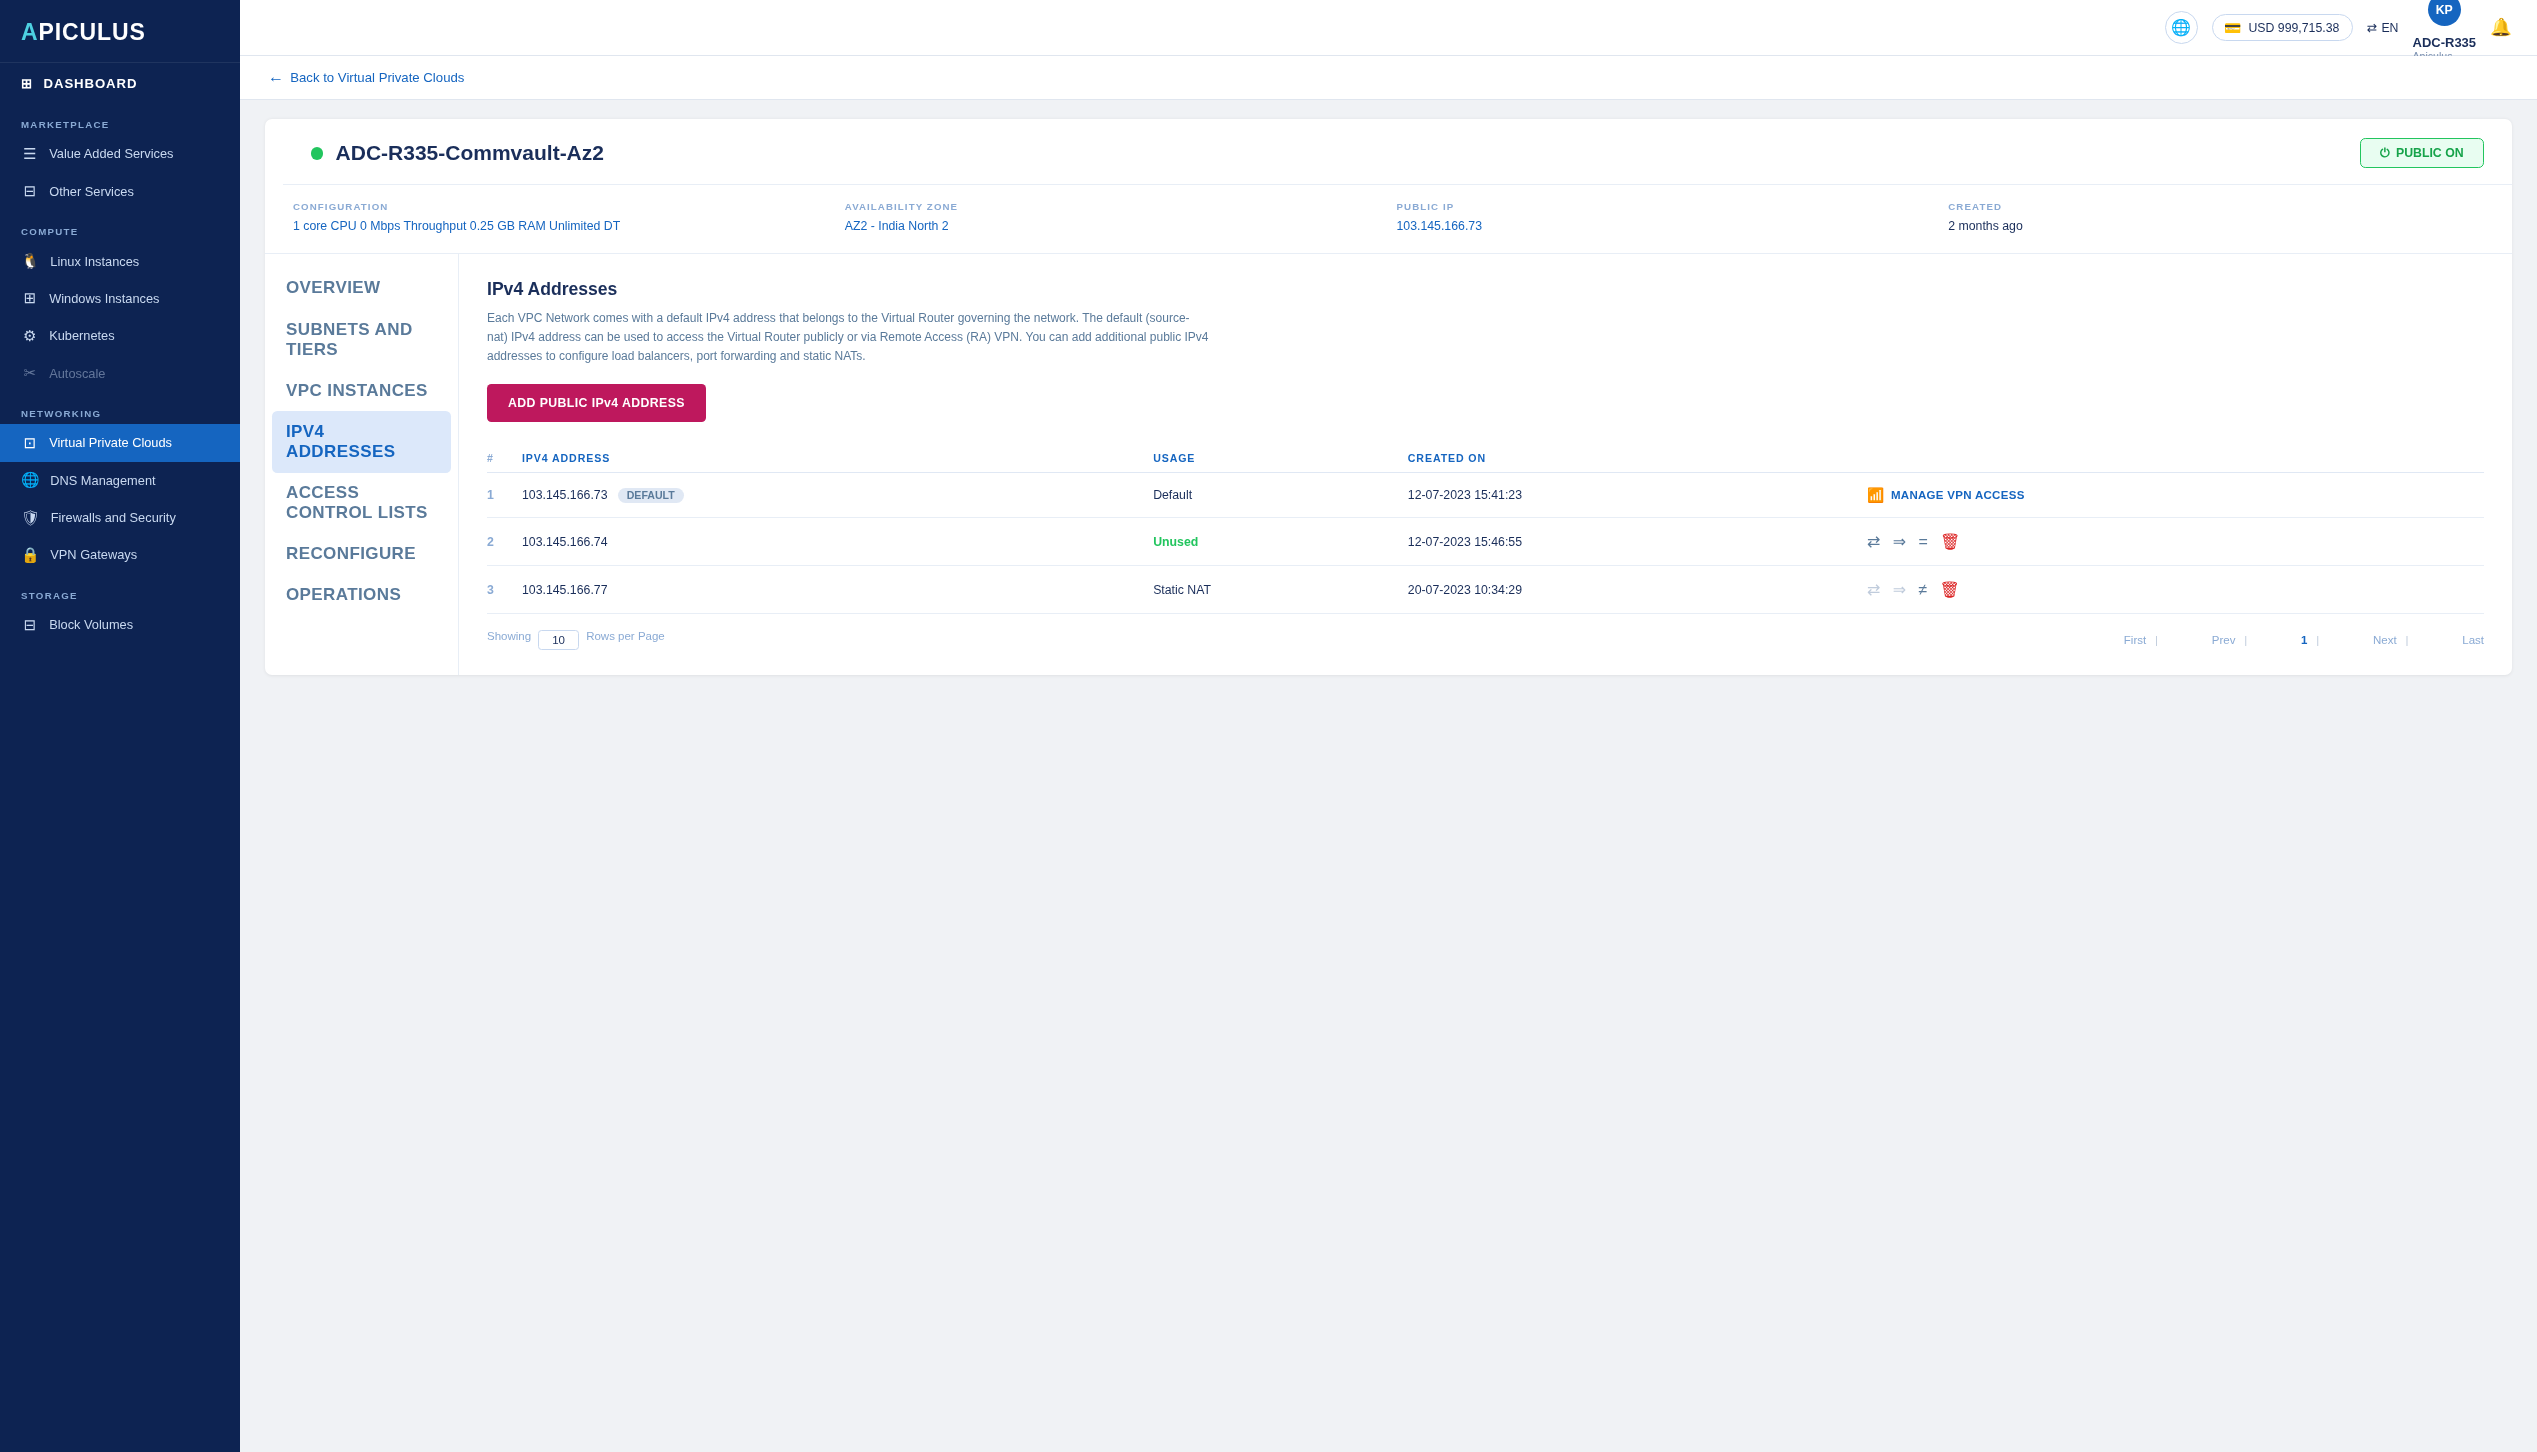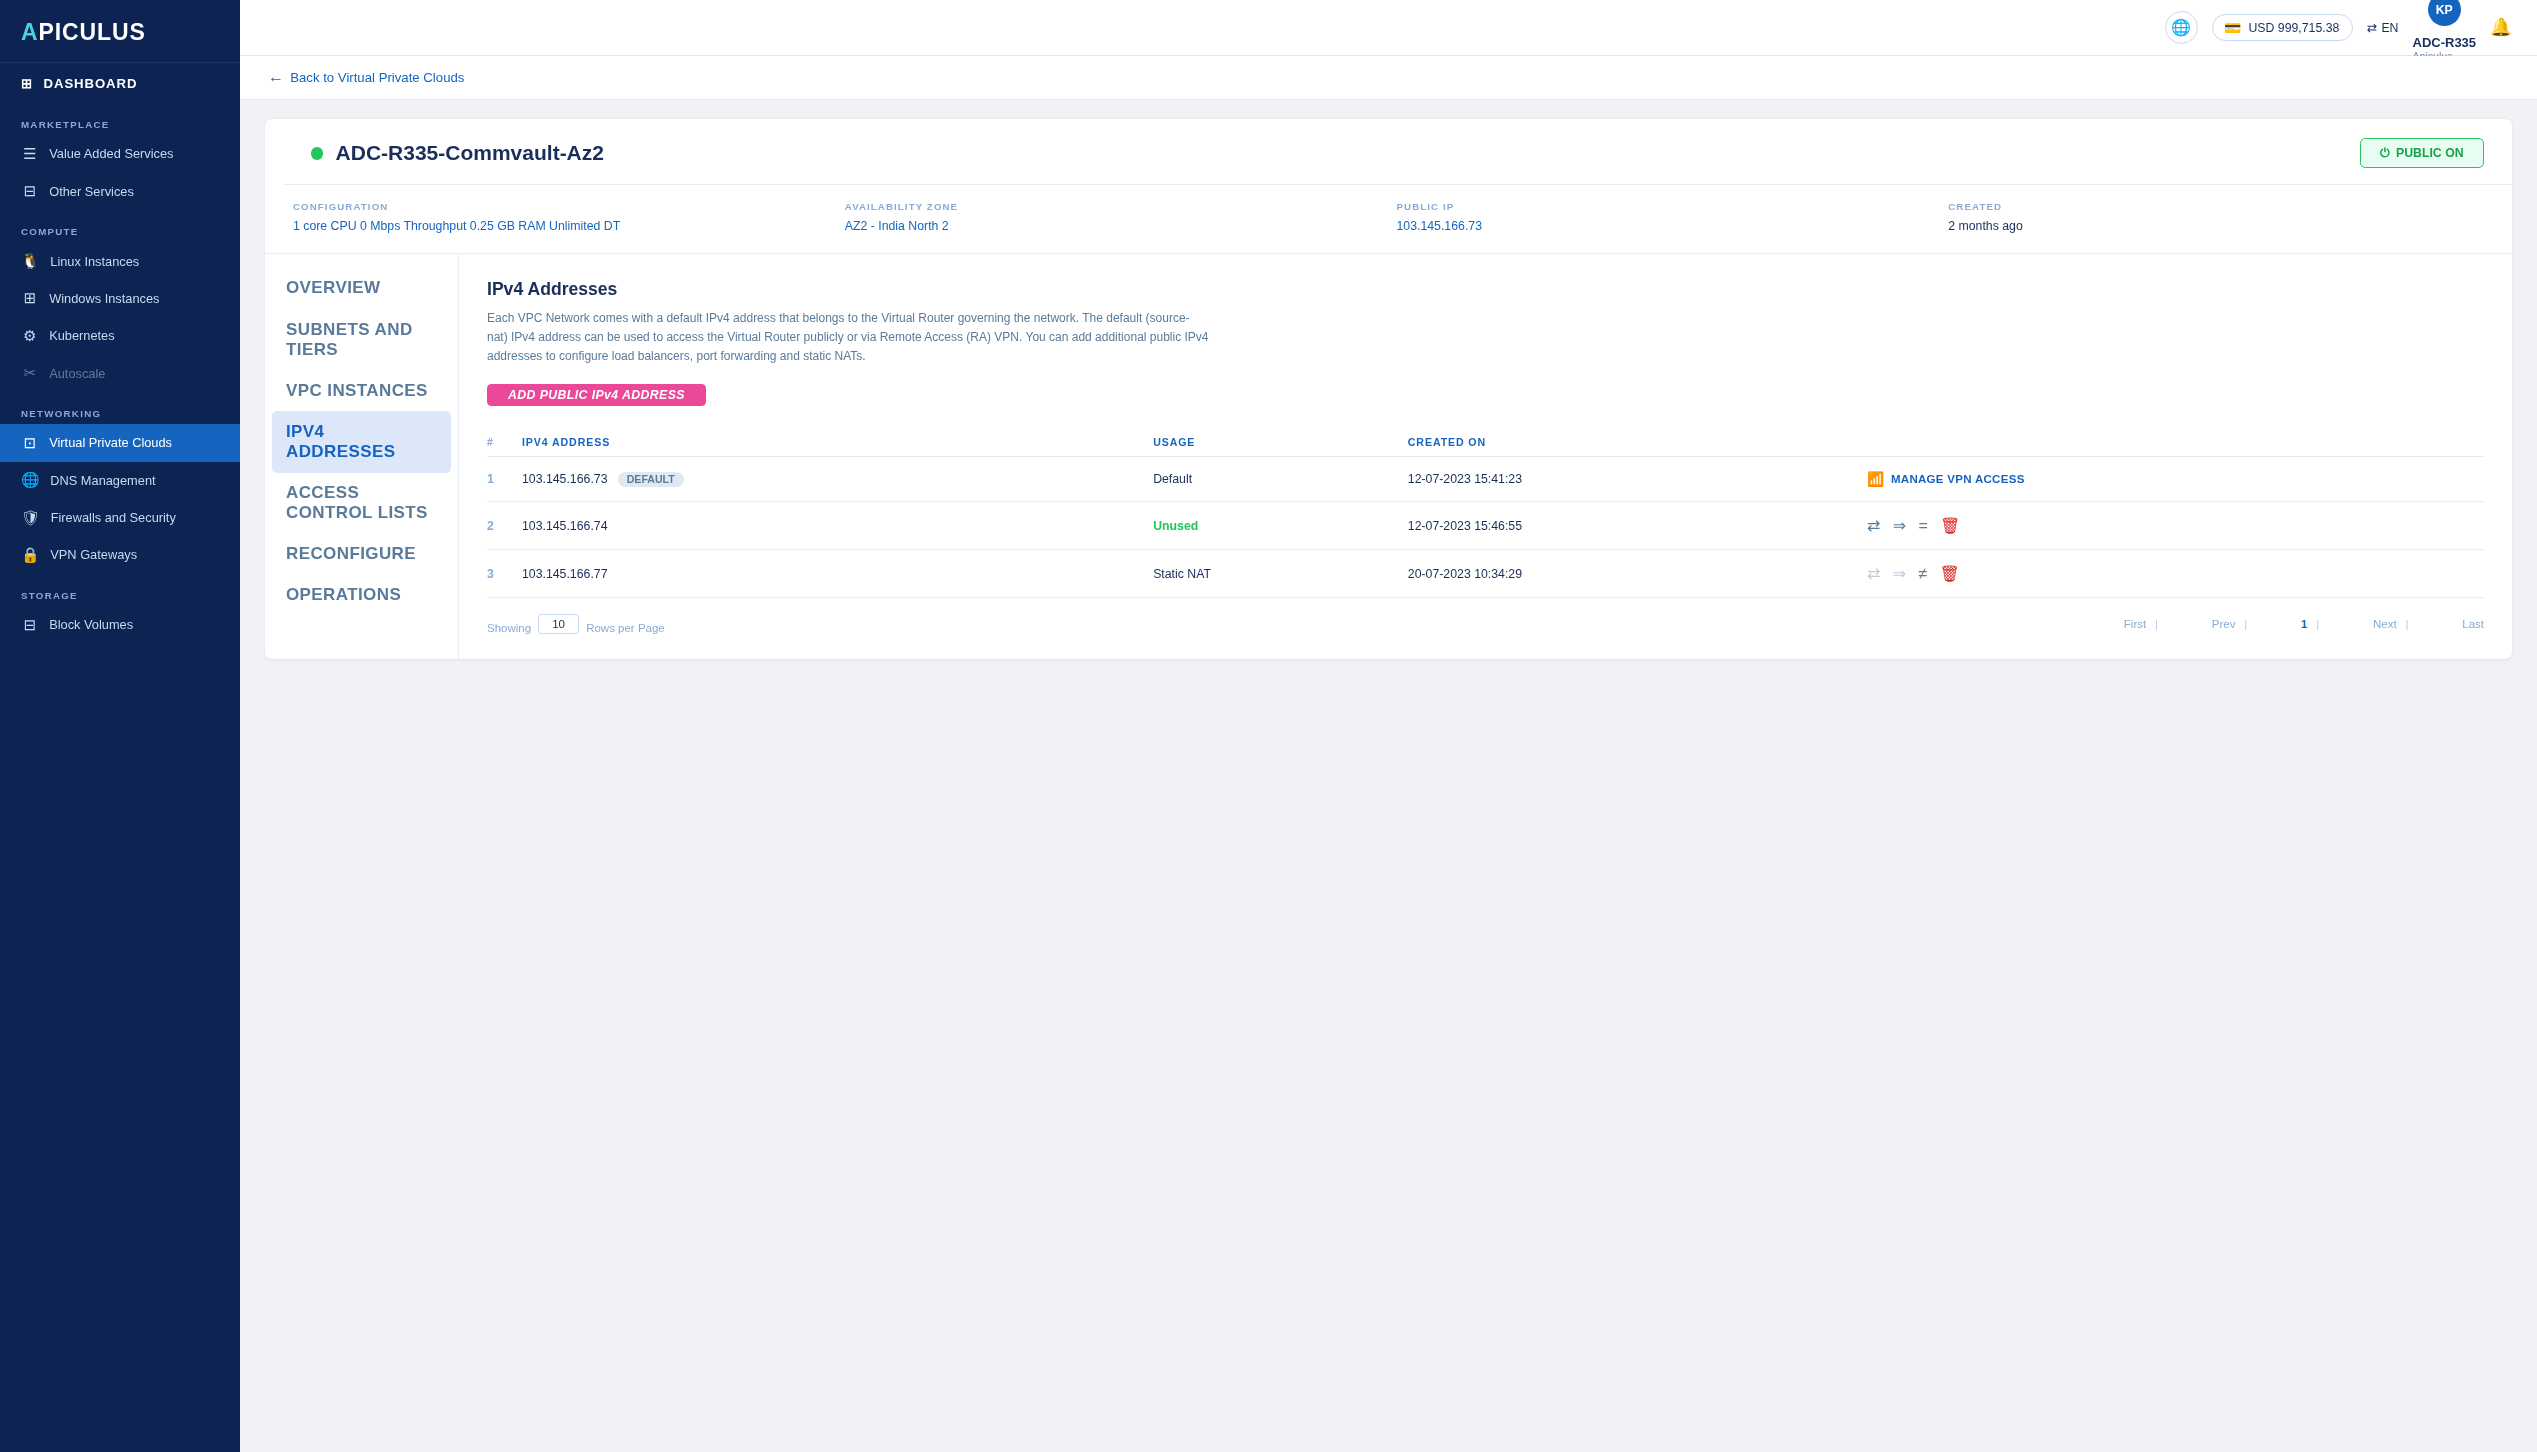--- a/index.html
+++ b/index.html
@@ -287,31 +287,30 @@
       margin-bottom: 8.8px;
     }
     .panel-desc {
       font-size: 12px;
       color: #5a7a9a;
       margin-bottom: 17.6px;
       line-height: 1.6;
       max-width: 722px;
     }
     .add-btn {
-      background: #ec4899;
+      background: #be185d;
       color: #fff;
       border: none;
       border-radius: 4.4px;
-      padding: 4px 21px;
+      padding: 12px 21px;
       font-size: 12.3px;
       font-weight: 700;
       cursor: pointer;
       letter-spacing: 0.4px;
       margin-bottom: 21px;
-      font-style: italic;
     }
 
     
     .ip-table {
       width: 100%;
       border-collapse: collapse;
       font-size: 12.3px;
     }
     .ip-table thead tr {
       border-bottom: 1.8px solid #e0e8f4;
@@ -378,21 +377,21 @@
     .pagination-row {
       display: flex;
       align-items: center;
       justify-content: space-between;
       margin-top: 16px;
       font-size: 11.5px;
       color: #8aaad4;
     }
     .rows-per-page {
       display: flex;
-      align-items: flex-end;
+      align-items: flex-start;
       gap: 7px;
     }
     .rows-input {
       width: 41px;
       border: 0.9px solid #c8d8ef;
       border-radius: 3.5px;
       padding: 2.6px 5.3px;
       font-size: 11.5px;
       text-align: center;
       color: #1a2e5a;

